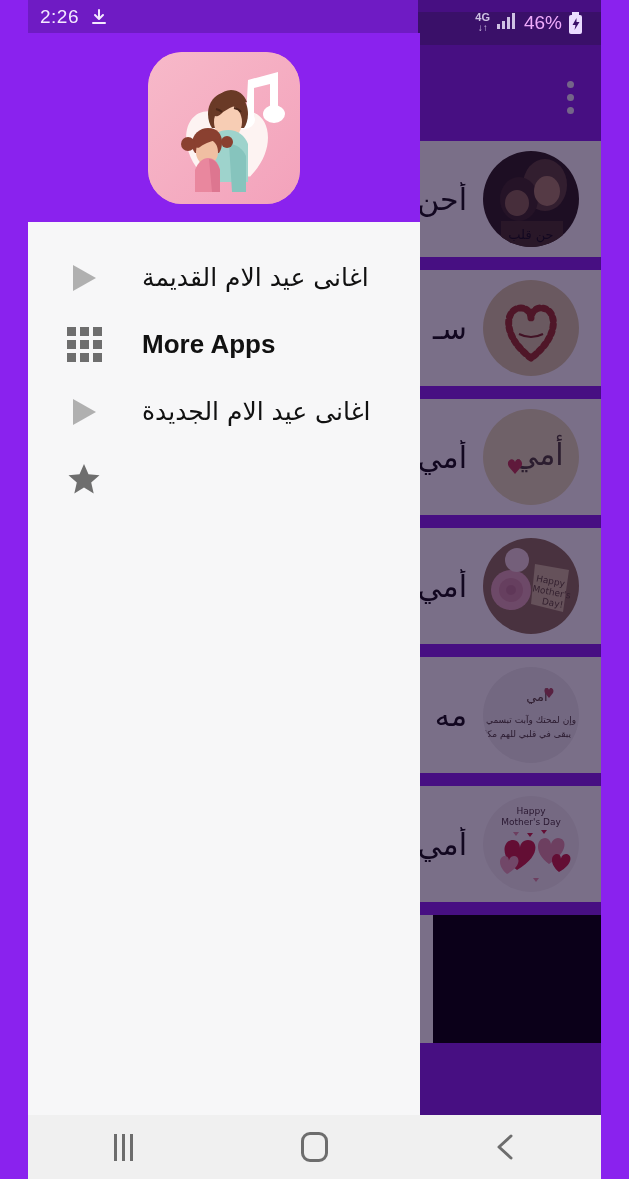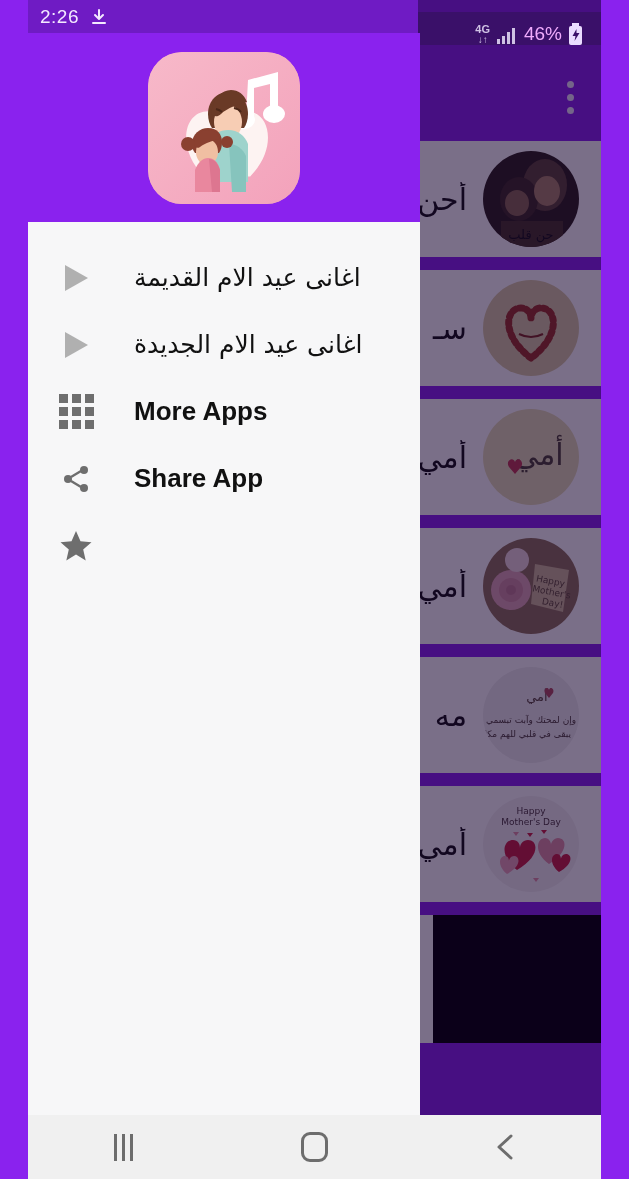--- a/index.html
+++ b/index.html
@@ -146,21 +146,21 @@
     color: #f3e9ff;
     font-size: 19px;
     letter-spacing: 0.5px;
   }
   #dl-icon { margin-left: 10px; display:block; }
   #sb-right {
     flex: 1 1 auto;
     height: 33px;
     background: #3a1069;
     display: flex;
-    align-items: flex-end;
+    align-items: flex-start;
     justify-content: flex-end;
     padding-right: 18px;
     box-sizing: border-box;
     gap: 6px;
     margin-top: 24px;
   }
   #sb-right-pad { width: 28px; height: 33px; background: #8a22ee; }
   .sb-net { display:flex; flex-direction: column; align-items:center; line-height:1; }
   .sb-net .g4 { font-size: 11px; color: #cfc2e4; font-weight: bold; }
   .sb-net .arrows { font-size: 10px; color: #cfc2e4; }
@@ -195,21 +195,21 @@
   #drawer-menu {
     flex: 1 1 auto;
     background: #f7f7f8;
     padding-top: 22px;
     box-sizing: border-box;
   }
   .menu-item {
     display: flex;
     align-items: center;
     height: 67px;
-    padding-left: 26px;
+    padding-left: 34px;
     box-sizing: border-box;
   }
   .menu-icon {
     flex: 0 0 auto;
     width: 44px; height: 40px;
     display: flex;
     align-items: center;
     justify-content: center;
     margin-right: 36px;
   }
@@ -466,53 +466,42 @@
 
       <div class="menu-item">
         <span class="menu-icon">
             <span class="tri"></span>
           </span>
         <span class="menu-label rtl">اغانى عيد الام القديمة</span>
       </div>
 
       <div class="menu-item">
         <span class="menu-icon">
-            <span class="tri"></span>
-          </span>
-        <span class="menu-label rtl">اغانى عيد الام الجديدة</span>
-      </div>
-
-      <div class="menu-item">
-        <span class="menu-icon">
           <span class="grid-icon">
             <span></span>
               <span></span>
               <span></span>
             <span></span>
               <span></span>
               <span></span>
             <span></span>
               <span></span>
               <span></span>
           </span>
         </span>
         <span class="menu-label ltr">More Apps</span>
       </div>
 
       <div class="menu-item">
         <span class="menu-icon">
-          <svg width="32" height="32" viewBox="0 0 32 32">
-            <circle cx="24" cy="7" r="4" fill="#6e6e6e"></circle>
-            <circle cx="8" cy="16" r="4" fill="#6e6e6e"></circle>
-            <circle cx="24" cy="25" r="4" fill="#6e6e6e"></circle>
-            <path d="M11 14 L21 8 M11 18 L21 24" stroke="#6e6e6e" stroke-width="2.4"></path>
-          </svg>
-        </span>
-        <span class="menu-label ltr">Share App</span>
-      </div>
+            <span class="tri"></span>
+          </span>
+        <span class="menu-label rtl">اغانى عيد الام الجديدة</span>
+      </div>
+
 
       <div class="menu-item">
         <span class="menu-icon">
           <svg width="34" height="34" viewBox="0 0 34 34">
             <path d="M17 2 L21.5 12.2 L32.5 13.2 L24.2 20.6 L26.7 31.4 L17 25.6 L7.3 31.4 L9.8 20.6 L1.5 13.2 L12.5 12.2 Z" fill="#6e6e6e"></path>
           </svg>
         </span>
       </div>
 
 

